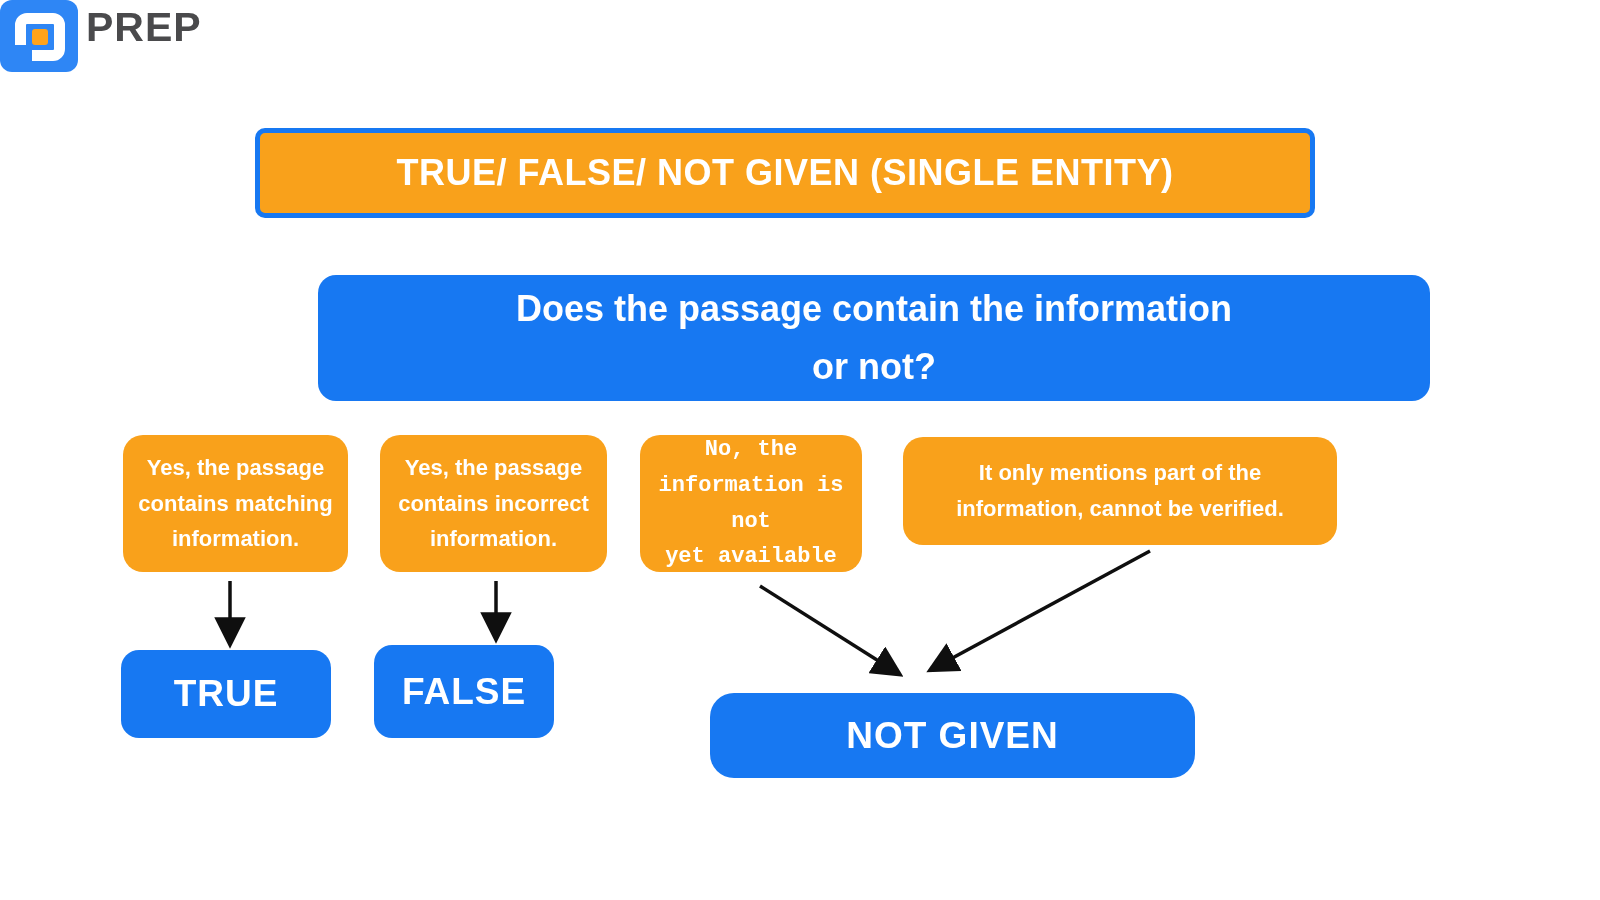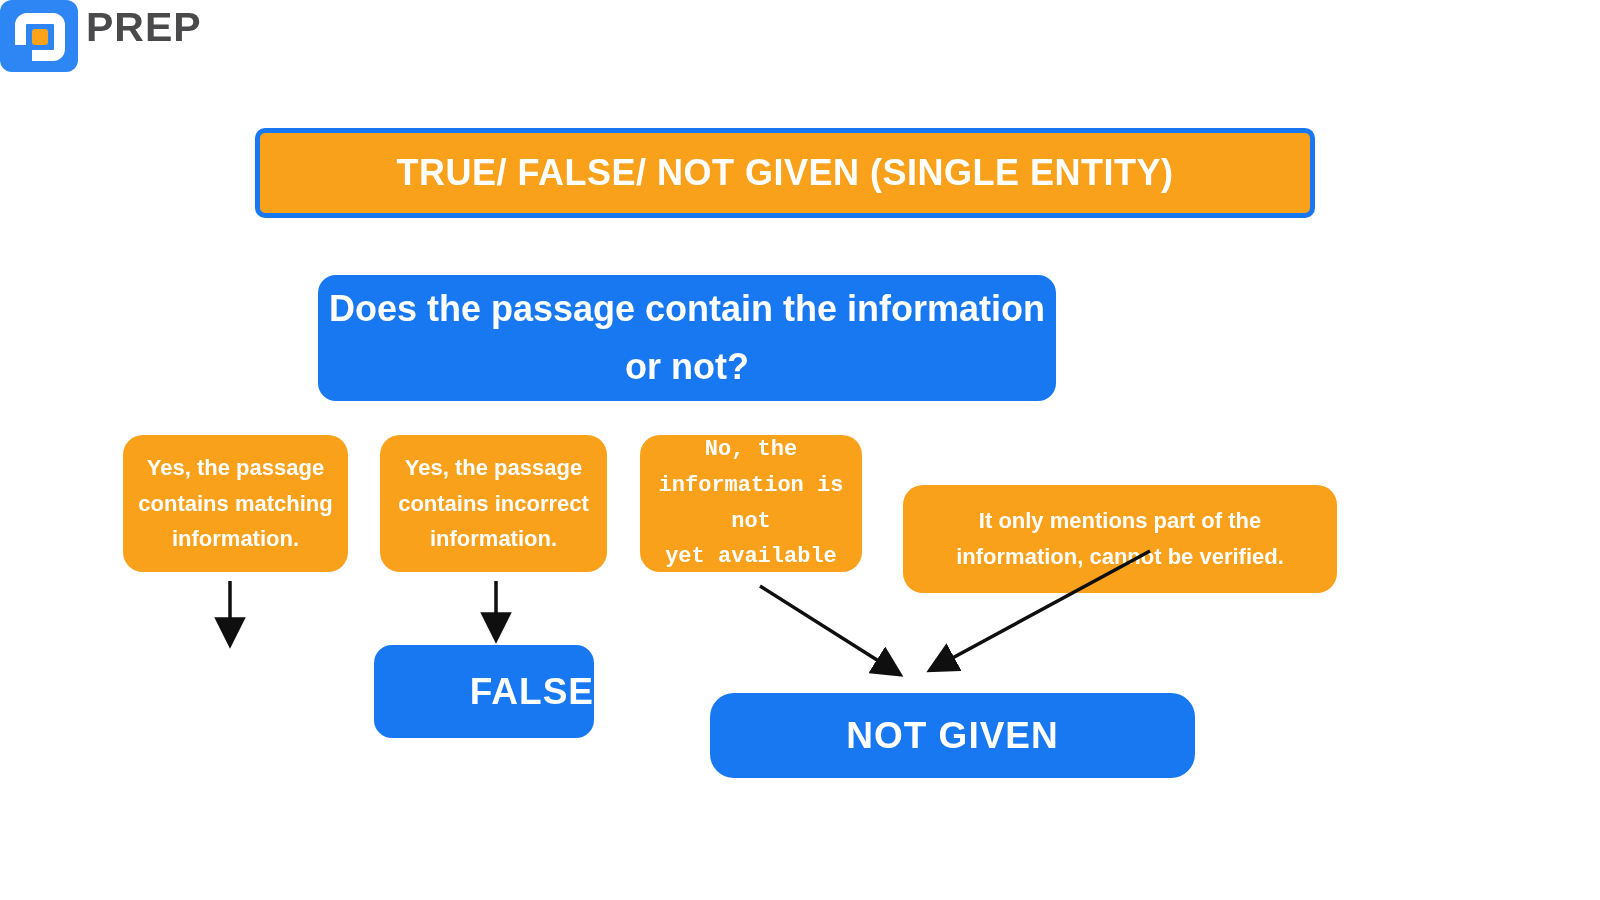--- a/index.html
+++ b/index.html
@@ -56,40 +56,40 @@
 
   .title-banner {
     left: 255px; top: 128px; width: 1060px; height: 90px;
     background: var(--orange);
     border: 5px solid var(--blue);
     border-radius: 10px;
     font-size: 36px; letter-spacing: 0.5px;
   }
 
   .question-box {
-    left: 318px; top: 275px; width: 738px; height: 126px;
+    left: 318px; top: 275px; width: 1112px; height: 126px;
     background: var(--blue); border-radius: 18px;
     font-size: 36px; line-height: 1.62; white-space: pre-line;
   }
 
   .cond {
     background: var(--orange); border-radius: 20px;
     font-size: 22px; line-height: 1.62; white-space: pre-line; text-align: center;
   }
   .cond-1 { left: 123px; top: 435px; width: 225px; height: 137px; }
   .cond-2 { left: 380px; top: 435px; width: 227px; height: 137px; }
   .cond-3 { left: 640px; top: 435px; width: 222px; height: 137px; font-family: Liberation Mono, monospace; }
-  .cond-4 { left: 903px; top: 437px; width: 434px; height: 108px; margin-top: 48px; }
+  .cond-4 { left: 903px; top: 437px; width: 434px; height: 108px; }
 
   .result {
     background: var(--blue); border-radius: 18px;
     font-size: 37px; letter-spacing: 1px;
   }
   .result-true     { left: 121px; top: 650px; width: 210px; height: 88px; }
-  .result-false    { left: 374px; top: 645px; width: 220px; height: 93px; justify-content: flex-end; }
+  .result-false    { left: 374px; top: 645px; width: 180px; height: 93px; }
   .result-notgiven { left: 710px; top: 693px; width: 485px; height: 85px; border-radius: 24px; }
 
   
   .arrows { position: absolute; left: 0; top: 0; width: 1600px; height: 900px; pointer-events: none; }
   .arrow-line { stroke: var(--arrow); stroke-width: 3.5px; fill: none; }
   .arrowhead-shape { fill: var(--arrow); }
 </style>
 </head>
 <body>
 
@@ -127,20 +127,23 @@
   <div class="box cond cond-3">
     <span>No, the
 information is not
 yet available</span>
   </div>
   <div class="box cond cond-4">
     <span>It only mentions part of the
 information, cannot be verified.</span>
   </div>
 
+  <div class="box result result-true">
+    <span>TRUE</span>
+  </div>
   <div class="box result result-false">
     <span>FALSE</span>
   </div>
   <div class="box result result-notgiven">
     <span>NOT GIVEN</span>
   </div>
 
   <svg class="arrows" viewBox="0 0 1600 900" xmlns="http://www.w3.org/2000/svg" aria-hidden="true">
     <defs>
       <marker id="ah" markerWidth="9" markerHeight="9" refX="6.5" refY="4.5" orient="auto">

